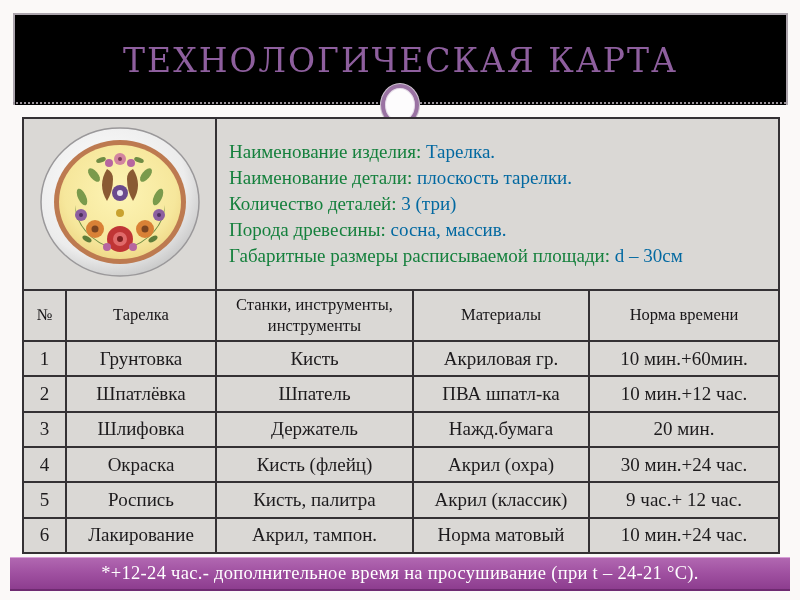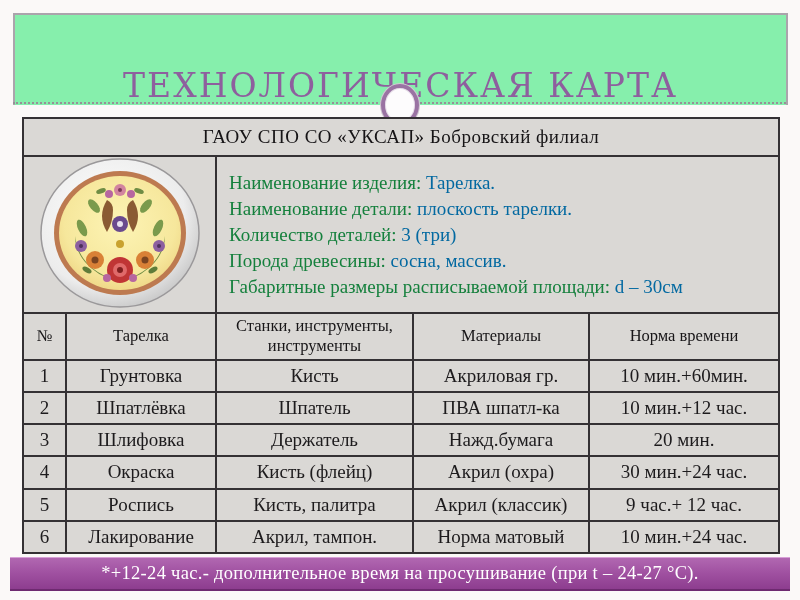--- a/index.html
+++ b/index.html
@@ -6,22 +6,22 @@
   body{
     width:800px;height:600px;position:relative;overflow:hidden;
     background:#fbf9f8;
     font-family:"Liberation Serif",serif;
     color:#1d1b1d;
   }
   
   .title-box{
     position:absolute;left:13px;top:13px;width:771px;height:90px;
     border-top:2px solid #aba4ac;border-left:2px solid #aba4ac;border-right:2px solid #aba4ac;
-    background:#86efac;
-    display:flex;align-items:flex-end;justify-content:center;
+    background:#000000;
+    display:flex;align-items:center;justify-content:center;
   }
   .title{
     font-family:"DejaVu Serif","Liberation Serif",serif;
     font-size:33px;color:#8e5f9e;letter-spacing:2px;font-weight:500;
     margin:0;
   }
   .dotted-line{
     position:absolute;left:13px;top:102px;width:773px;height:0;
     border-top:2px dotted #979097;
   }
@@ -87,23 +87,20 @@
   <table class="main">
     <colgroup>
       <col style="width:43px">
         <col style="width:150px">
         <col style="width:197px">
         <col style="width:176px">
         <col style="width:190px">
     </colgroup>
 
     <tbody>
-        <tr class="org-row">
-      <td colspan="5">ГАОУ СПО СО «УКСАП» Бобровский филиал</td>
-    </tr>
 
     <tr class="info-row">
       <td colspan="2" class="plate-cell">
         
         <svg width="166" height="150" viewBox="0 0 166 150">
           <defs>
             <radialGradient id="rim" cx="42%" cy="38%" r="70%">
               <stop offset="0%" stop-color="#ffffff"></stop>
               <stop offset="70%" stop-color="#ececec"></stop>
               <stop offset="100%" stop-color="#bdbdbd"></stop>
@@ -218,16 +215,16 @@
       <td class="num">6</td>
       <td>Лакирование</td>
       <td>Акрил, тампон.</td>
       <td>Норма матовый</td>
       <td>10 мин.+24 час.</td>
     </tr>
   </tbody>
     </table>
 
   <div class="footnote-bar">
-    <span class="footnote-text">*+12-24 час.- дополнительное время на просушивание (при t – 24-27 °С).</span>
+    <span class="footnote-text">*+12-24 час.- дополнительное время на просушивание (при t – 24-21 °С).</span>
   </div>
 
 </div>
 
 </body></html>

